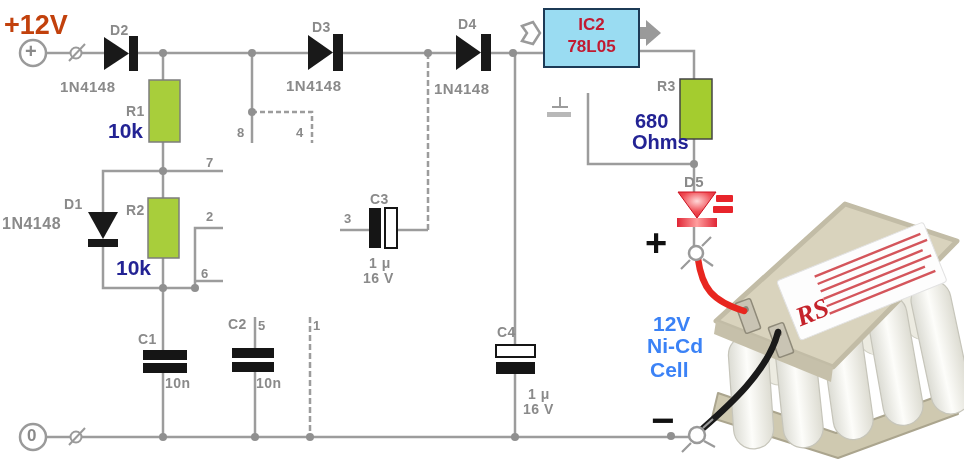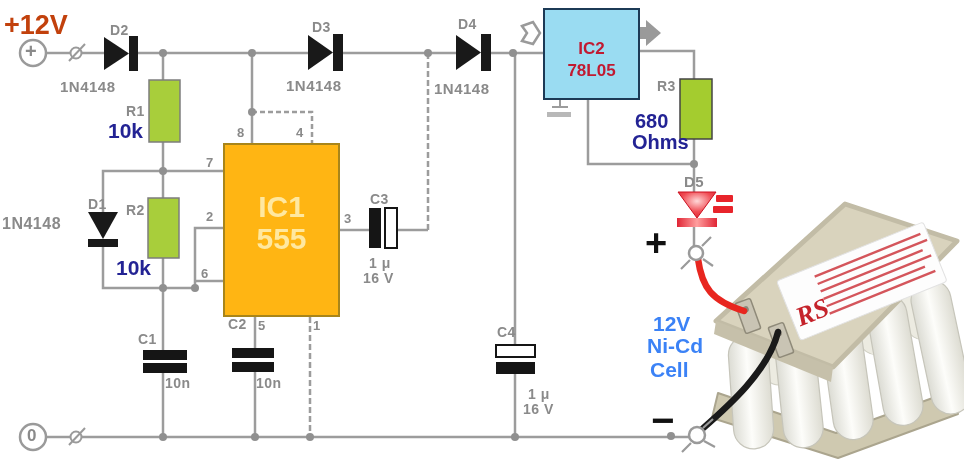--- a/index.html
+++ b/index.html
@@ -12,23 +12,23 @@
   .pin{color:#8a8a8a;font-weight:bold;font-size:13px;}
   .val{color:#232394;font-weight:bold;font-size:21px;}
   .supply{color:#c2410c;font-weight:bold;font-size:27px;}
   .orange{color:#3b82f6;font-weight:bold;font-size:21px;}
   .watermark{color:#E8141B;font-weight:bold;font-size:40px;letter-spacing:-2px;z-index:30;}
   .termtxt{color:#8a8a8a;font-weight:bold;}
   .ic1box{position:absolute;left:223px;top:143px;width:117px;height:174px;background:#FFB513;
           border:2px solid #A8851A;box-sizing:border-box;display:flex;flex-direction:column;
           align-items:center;justify-content:flex-start;padding-top:46px;z-index:5;}
   .ic1box div{color:#FFE8A0;font-weight:bold;font-size:30px;line-height:1.05;}
-  .ic2box{position:absolute;left:543px;top:8px;width:97px;height:92px;background:#9ADCF2;
+  .ic2box{position:absolute;left:543px;top:8px;width:97px;height:60px;background:#9ADCF2;
           border:2px solid #1c3a56;box-sizing:border-box;display:flex;flex-direction:column;
-          align-items:center;padding-top:28px;z-index:5;}
+          align-items:center;padding-top:4px;z-index:5;}
   .ic2box div{color:#C11A31;font-weight:bold;font-size:17px;line-height:1.3;}
   .plusblk{color:#111;font-weight:900;font-size:38px;}
 </style>
 </head>
 <body>
 
 <div id="stage">
 
 <svg width="964" height="473" viewBox="0 0 964 473">
   <defs>
@@ -230,40 +230,36 @@
   <g stroke="#9a9a9a">
     <path d="M702 246 L711 237 M690 260 L681 269 M703 259 L713 266" stroke-width="2.2"></path>
     <circle cx="696" cy="253" r="7" fill="#fff" stroke-width="2.5"></circle>
       </g>
   <g stroke="#9a9a9a">
     <path d="M703 428 L713 419 M691 443 L682 452 M704 441 L715 447" stroke-width="2.2"></path>
     <circle cx="697" cy="435" r="8" fill="#fff" stroke-width="2.5"></circle>
       </g>
 </svg>
 
-<div class="ic1box">
-  <div>IC1</div>
-  <div>555</div>
-</div>
 <div class="ic2box">
   <div>IC2</div>
   <div>78L05</div>
 </div>
 
 <div class="abs supply" style="left:4px;top:10px">+12V</div>
 <div class="abs termtxt" style="left:25px;top:40px;font-size:20px">+</div>
 <div class="abs termtxt" style="left:27px;top:426px;font-size:17px">0</div>
 
 <div class="abs ref" style="left:110px;top:22px">D2</div>
 <div class="abs lbl" style="left:60px;top:78px">1N4148</div>
 <div class="abs ref" style="left:312px;top:19px">D3</div>
 <div class="abs lbl" style="left:286px;top:77px">1N4148</div>
 <div class="abs ref" style="left:458px;top:16px">D4</div>
 <div class="abs lbl" style="left:434px;top:80px">1N4148</div>
-<div class="abs ref" style="left:88px;top:196px">D1</div>
+<div class="abs ref" style="left:64px;top:196px">D1</div>
 <div class="abs lbl" style="left:2px;top:215px;font-size:16px">1N4148</div>
 
 <div class="abs ref" style="left:126px;top:103px">R1</div>
 <div class="abs val" style="left:108px;top:119px">10k</div>
 <div class="abs ref" style="left:126px;top:202px">R2</div>
 <div class="abs val" style="left:116px;top:256px">10k</div>
 <div class="abs ref" style="left:657px;top:78px">R3</div>
 <div class="abs val" style="left:635px;top:110px;font-size:20px">680</div>
 <div class="abs val" style="left:632px;top:131px;font-size:20px">Ohms</div>
 

